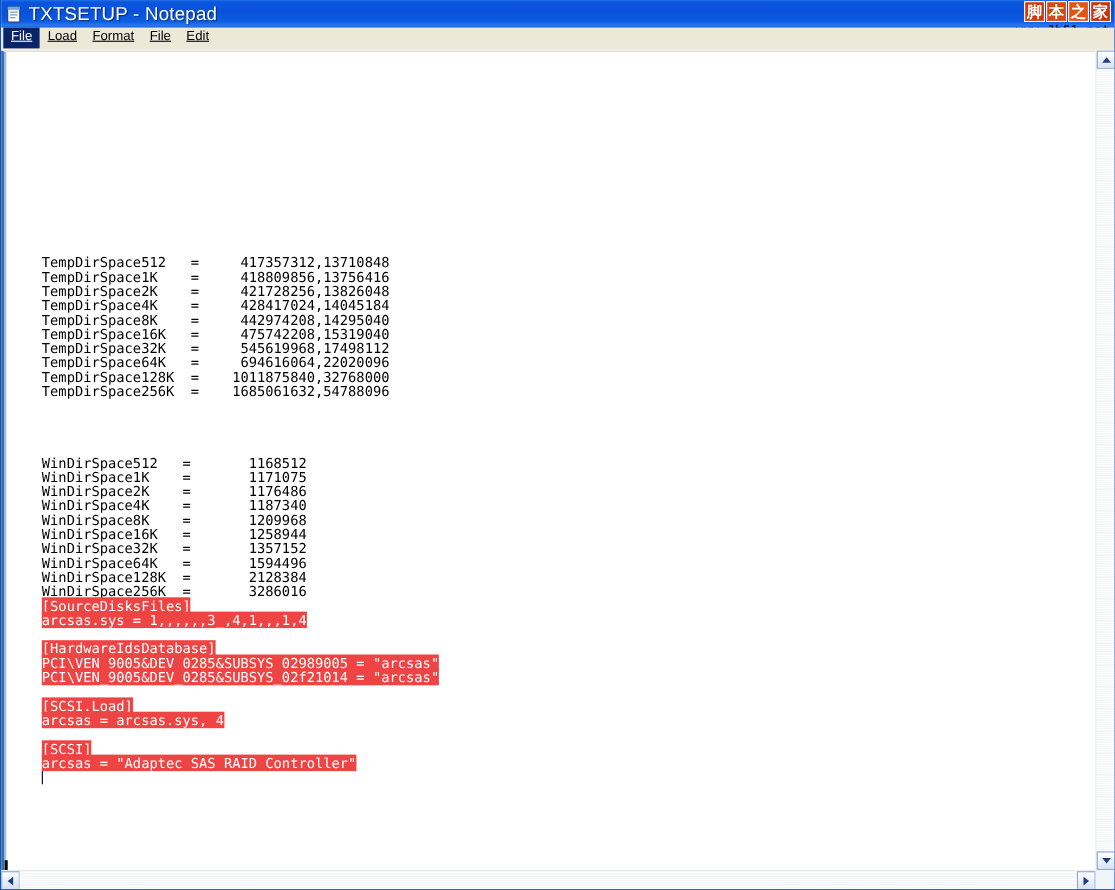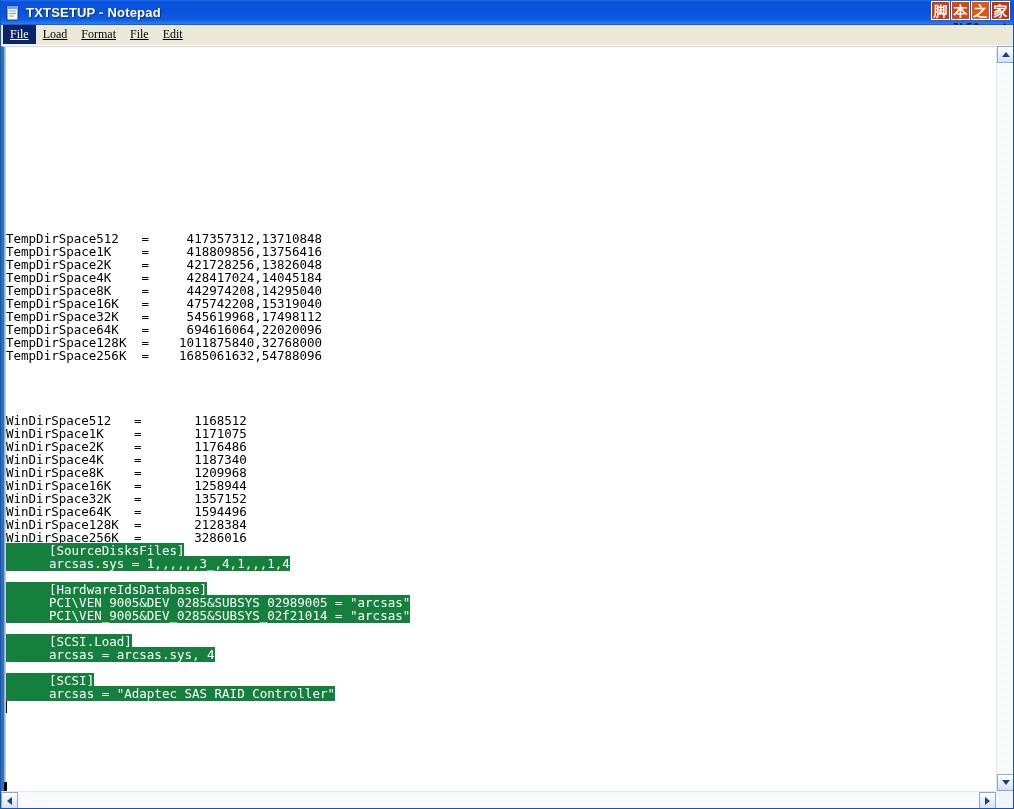--- a/index.html
+++ b/index.html
@@ -35,22 +35,22 @@
     overflow: hidden;
   }
   #titlebar .tb-icon {
     width: 18px; height: 18px;
     margin-right: 4px;
     flex: 0 0 auto;
     position: relative;
   }
   #titlebar .tb-title {
     color: #ffffff;
-    font-size: 13px;
-    font-weight: bold;
+    font-size: 17px;
+    font-weight: normal;
     letter-spacing: 0.2px;
     text-shadow: 1px 1px 1px rgba(0,0,0,.45);
     white-space: nowrap;
   }
 
   
   #watermark {
     position: absolute;
     right: 1px; top: 0px;
     width: 110px;
@@ -97,25 +97,24 @@
     background: #ece9d8;
     border-bottom: 1px solid #ece9d8;
     display: flex;
     align-items: stretch;
     padding-left: 2px;
     font-size: 12px;
   }
   .menu-item {
     padding: 0 7px;
     display: flex;
-    align-items: center;
+    align-items: flex-start;
     color: #000000;
     white-space: nowrap;
     cursor: default;
-    font-family: Liberation Serif, serif;
   }
   .menu-item.selected {
     background: #0a246a;
     color: #ffffff;
   }
   .menu-item .acc { text-decoration: underline; }
 
   
   #client {
     position: absolute;
@@ -146,25 +145,24 @@
     left: 2px; top: 0;
     right: 0; bottom: 0;
     padding-top: 3px;
     font-family: "DejaVu Sans Mono", "Liberation Mono", monospace;
     font-size: 12.5px;
     line-height: 13px;
     color: #000000;
     white-space: pre;
     overflow: hidden;
   }
-  .line { height: 13px; white-space: pre; }
+  .line { height: 13px; white-space: pre; margin-left: 32px; }
   .line .sel {
-    background: #15803d;
+    background: #ef4444;
     color: #ffffff;
-    padding-left: 43px;
   }
   .caret {
     display: inline-block;
     width: 1px;
     height: 12px;
     background: #000000;
     vertical-align: -2px;
   }
 
   

